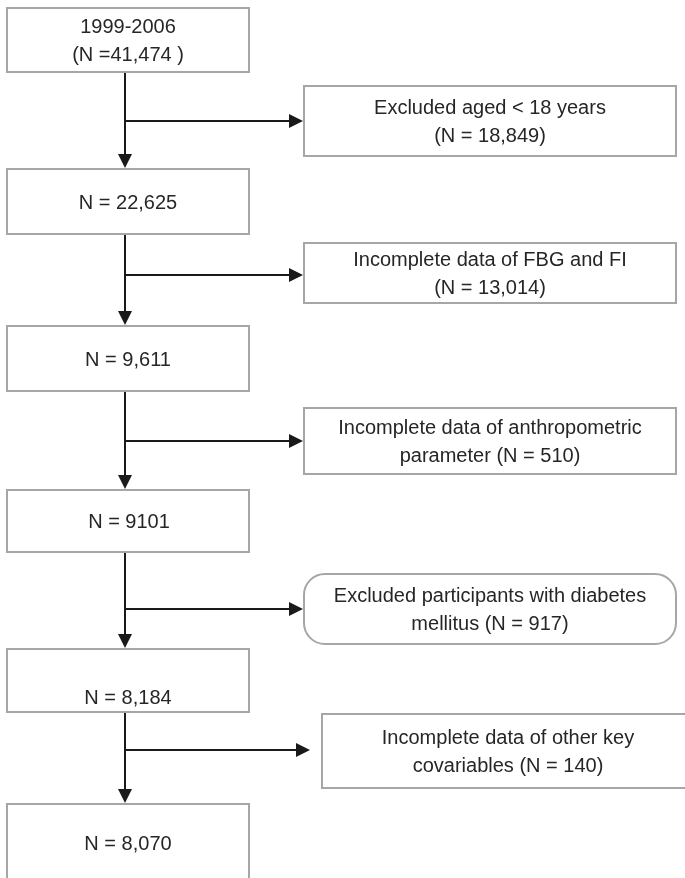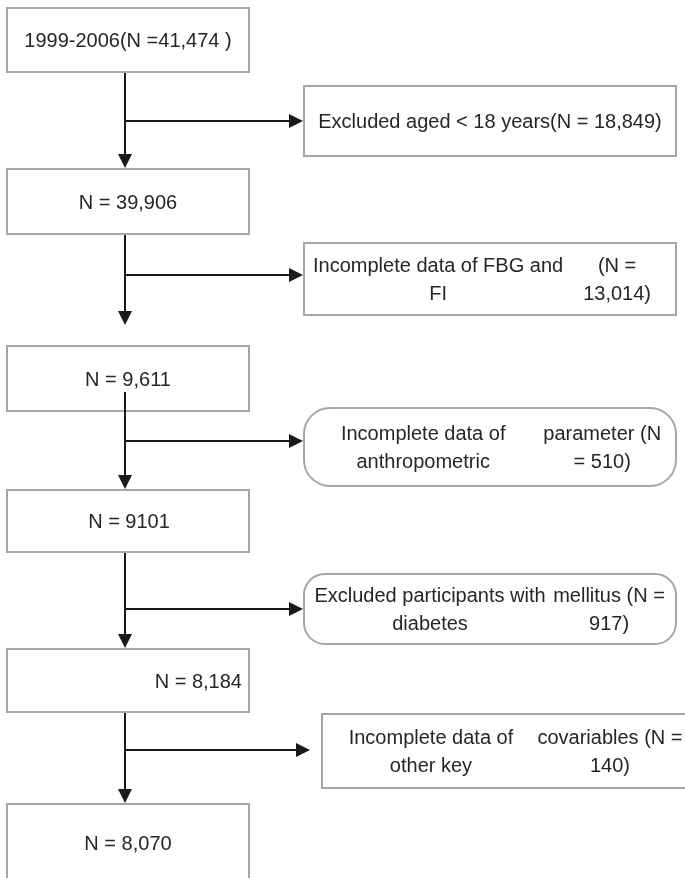--- a/index.html
+++ b/index.html
@@ -15,21 +15,21 @@
     background: #ffffff;
     overflow: hidden;
     color: #262626;
   }
   .box {
     position: absolute;
     box-sizing: border-box;
     border: 2px solid #a6a6a6;
     background: #ffffff;
     display: flex;
-    flex-direction: row;
+    flex-direction: column;
     justify-content: center;
     align-items: center;
     text-align: center;
     font-size: 20px;
     line-height: 28px;
     color: #262626;
     padding: 0 6px;
   }
   .box.main {
     left: 6px;
@@ -73,50 +73,50 @@
 <body>
 
 <div class="canvas">
 
   <div class="box main" style="top:7px; height:66px;">
     <div>1999-2006</div>
     <div>(N =41,474 )</div>
   </div>
 
   <div class="box main" style="top:168px; height:67px;">
-    <div>N = 39,906</div>
+    <div>N = 22,625</div>
   </div>
 
-  <div class="box main" style="top:325px; height:67px;margin-top:20px;">
+  <div class="box main" style="top:325px; height:67px;">
     <div>N = 9,611</div>
   </div>
 
   <div class="box main" style="top:489px; height:64px;padding-left:8px;">
     <div>N = 9101</div>
   </div>
 
   <div class="box main" style="top:648px; height:65px;justify-content:flex-end;">
     <div>N = 8,184</div>
   </div>
 
   <div class="box main" style="top:803px; height:80px;">
     <div>N = 8,070</div>
   </div>
 
   <div class="box excl" style="top:85px; height:72px;">
     <div>Excluded aged &lt; 18 years</div>
     <div>(N = 18,849)</div>
   </div>
 
-  <div class="box excl" style="top:242px; height:74px;">
+  <div class="box excl" style="top:242px; height:62px;">
     <div>Incomplete data of  FBG and FI</div>
     <div>(N = 13,014)</div>
   </div>
 
-  <div class="box excl" style="top:407px; height:80px;border-radius:27px;">
+  <div class="box excl" style="top:407px; height:68px;">
     <div>Incomplete data of  anthropometric</div>
     <div>parameter (N = 510)</div>
   </div>
 
   <div class="box excl" style="top:573px; height:72px;border-radius:22px;">
     <div>Excluded participants with diabetes</div>
     <div>mellitus (N = 917)</div>
   </div>
 
   <div class="box excl" style="top:713px; height:76px; left:321px;">

